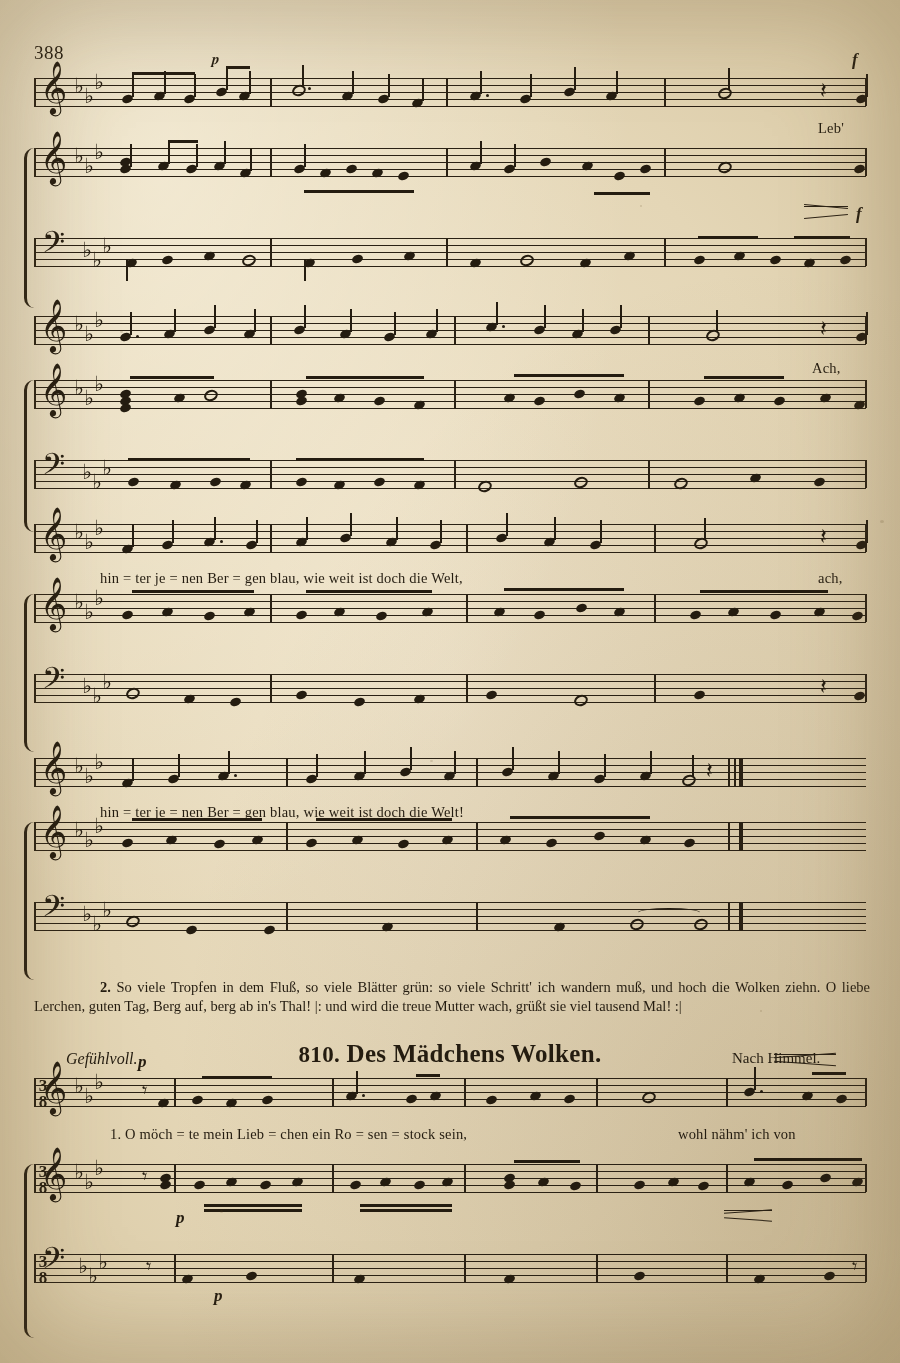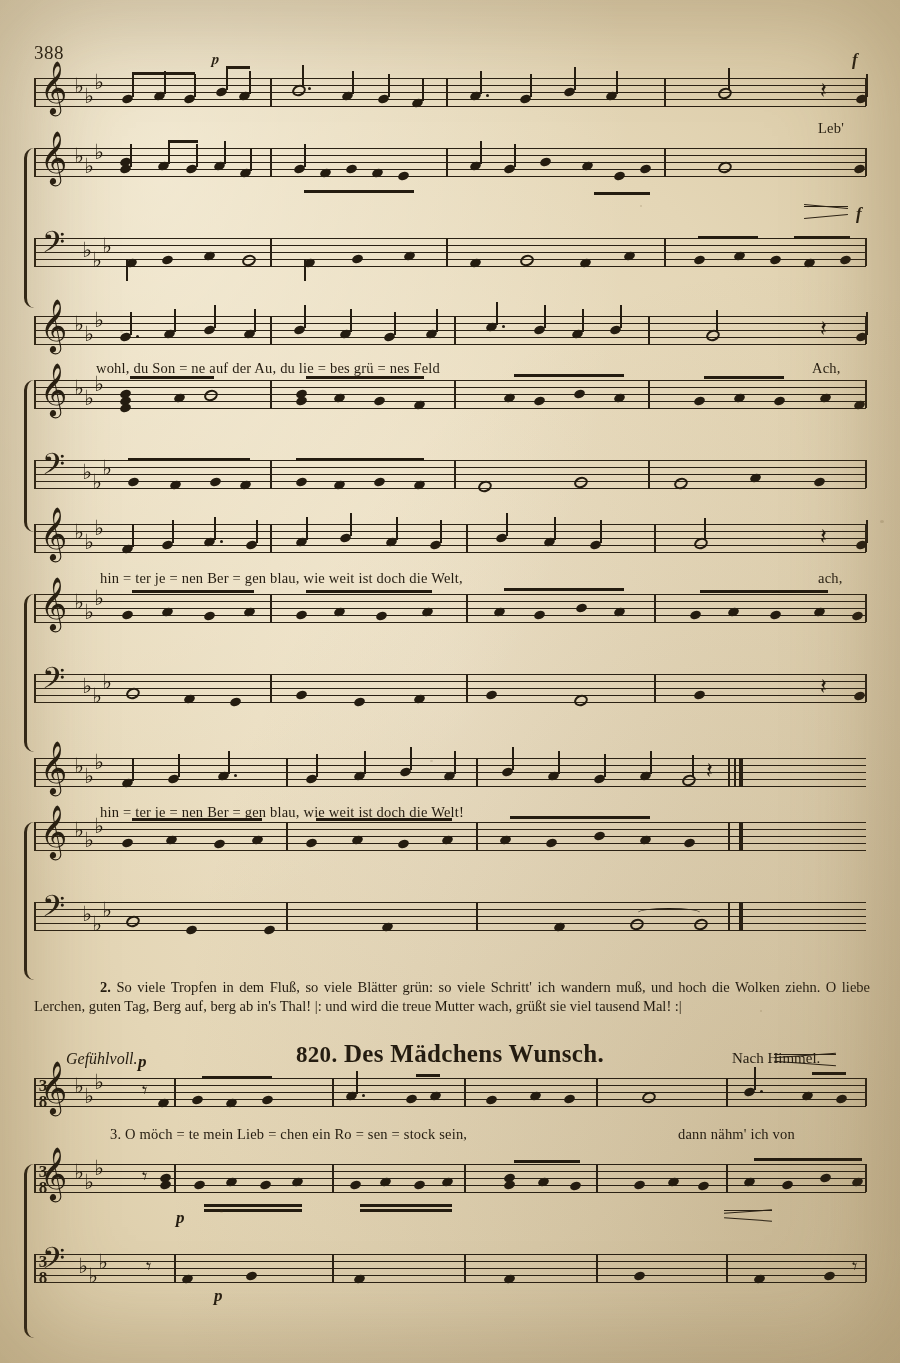--- a/index.html
+++ b/index.html
@@ -575,37 +575,36 @@
       <div class="nh" style="left:348px;top:21px;"></div>
       <div class="nh" style="left:520px;top:21px;"></div>
       <div class="nh hollow" style="left:596px;top:17px;"></div>
       <div class="nh hollow" style="left:660px;top:17px;"></div>
       <div class="tie" style="left:604px;top:6px;width:62px;"></div>
     </div>
   </div>
 
   <div class="lyric" style="left:818px;top:120px;">Leb'</div>
 
-  <div class="lyric" style="left:96px;top:360px;">wohl,   du  Son = ne    auf    der   Au, du    lie = bes  grü = nes    Feld</div>
   <div class="lyric" style="left:812px;top:360px;">Ach,</div>
 
   <div class="lyric" style="left:100px;top:570px;">hin = ter  je = nen   Ber = gen  blau,  wie   weit   ist  doch   die    Welt,</div>
   <div class="lyric" style="left:818px;top:570px;">ach,</div>
 
   <div class="lyric" style="left:100px;top:804px;">hin = ter    je = nen Ber = gen  blau, wie    weit   ist  doch  die  Welt!</div>
 
   <div class="verse" style="top:978px;">
     <span style="margin-left:66px;font-weight:bold;">2.</span>
     <span>So viele Tropfen in dem Fluß, so viele Blätter grün: so viele Schritt' ich wandern muß, und hoch die Wolken ziehn.  O liebe Lerchen, guten Tag, Berg auf, berg ab in's Thal! |: und wird die treue Mutter wach, grüßt sie viel tausend Mal! :|</span>
   </div>
 
   <div class="tempo" style="left:66px;top:1050px;">Gefühlvoll.</div>
   <div class="song-title" style="left:250px;top:1040px;width:400px;">
-    <span class="song-num">820.</span>
-    <span>Des Mädchens Wunsch.</span>
+    <span class="song-num">810.</span>
+    <span>Des Mädchens Wolken.</span>
   </div>
   <div class="attrib" style="left:732px;top:1050px;">Nach Himmel.</div>
 
   <div class="system" style="top:1078px;height:230px;">
     <div>
       <div class="line" style="top:0px;"></div>
         <div class="line" style="top:7px;"></div>
       <div class="line" style="top:14px;"></div>
         <div class="line" style="top:21px;"></div>
       <div class="line" style="top:28px;"></div>
@@ -737,22 +736,22 @@
       <div class="nh" style="left:320px;top:21px;"></div>
       <div class="nh" style="left:470px;top:21px;"></div>
       <div class="nh" style="left:600px;top:18px;"></div>
       <div class="nh" style="left:720px;top:21px;"></div>
       <div class="nh" style="left:790px;top:18px;"></div>
       <span class="glyph" style="left:818px;top:2px;font-size:20px;">𝄾</span>
       <span class="dyn" style="left:180px;top:32px;">p</span>
     </div>
   </div>
 
-  <div class="lyric" style="left:110px;top:1126px;">3.  O  möch = te  mein  Lieb = chen  ein   Ro = sen = stock  sein,</div>
-  <div class="lyric" style="left:678px;top:1126px;">dann nähm' ich  von</div>
+  <div class="lyric" style="left:110px;top:1126px;">1.  O  möch = te  mein  Lieb = chen  ein   Ro = sen = stock  sein,</div>
+  <div class="lyric" style="left:678px;top:1126px;">wohl nähm' ich  von</div>
 
   <div class="speck" style="left:120px;top:330px;width:3px;height:3px;"></div>
   <div class="speck" style="left:640px;top:205px;width:2px;height:2px;"></div>
   <div class="speck" style="left:430px;top:760px;width:3px;height:2px;"></div>
   <div class="speck" style="left:760px;top:1010px;width:2px;height:2px;"></div>
   <div class="speck" style="left:220px;top:1210px;width:3px;height:3px;"></div>
   <div class="speck" style="left:880px;top:520px;width:4px;height:3px;"></div>
 </div>
 
 <div class="vignette"></div>

